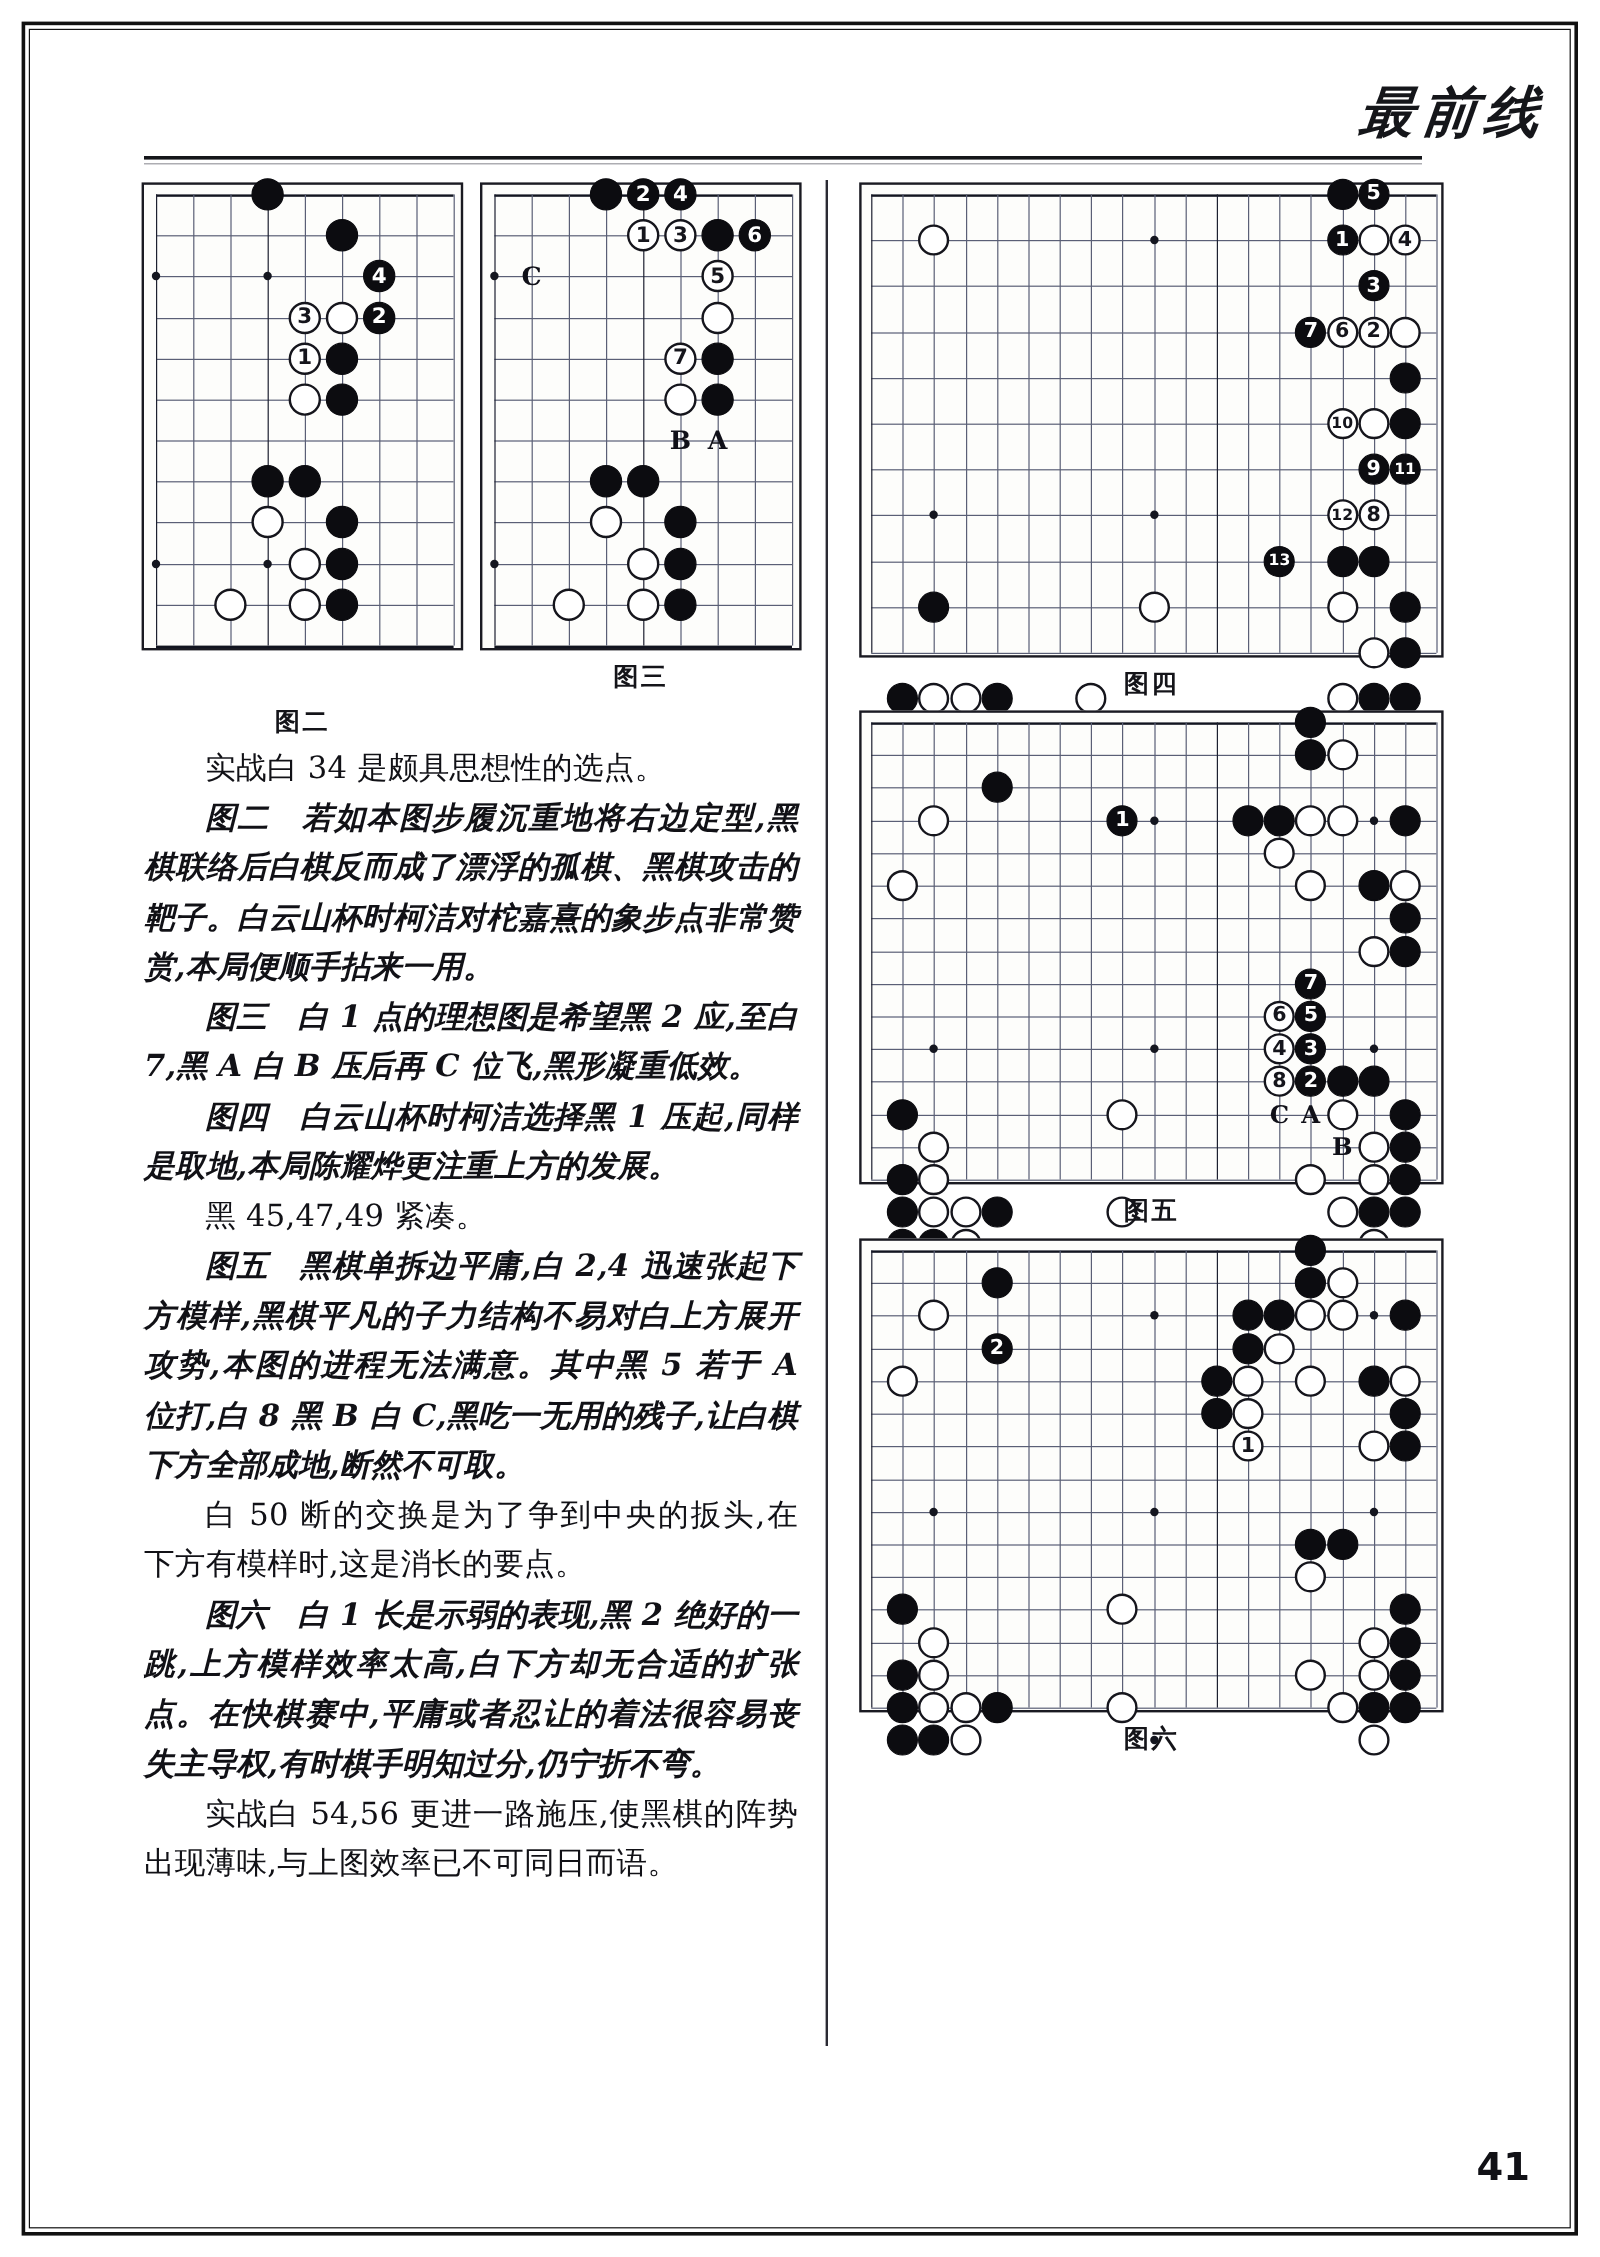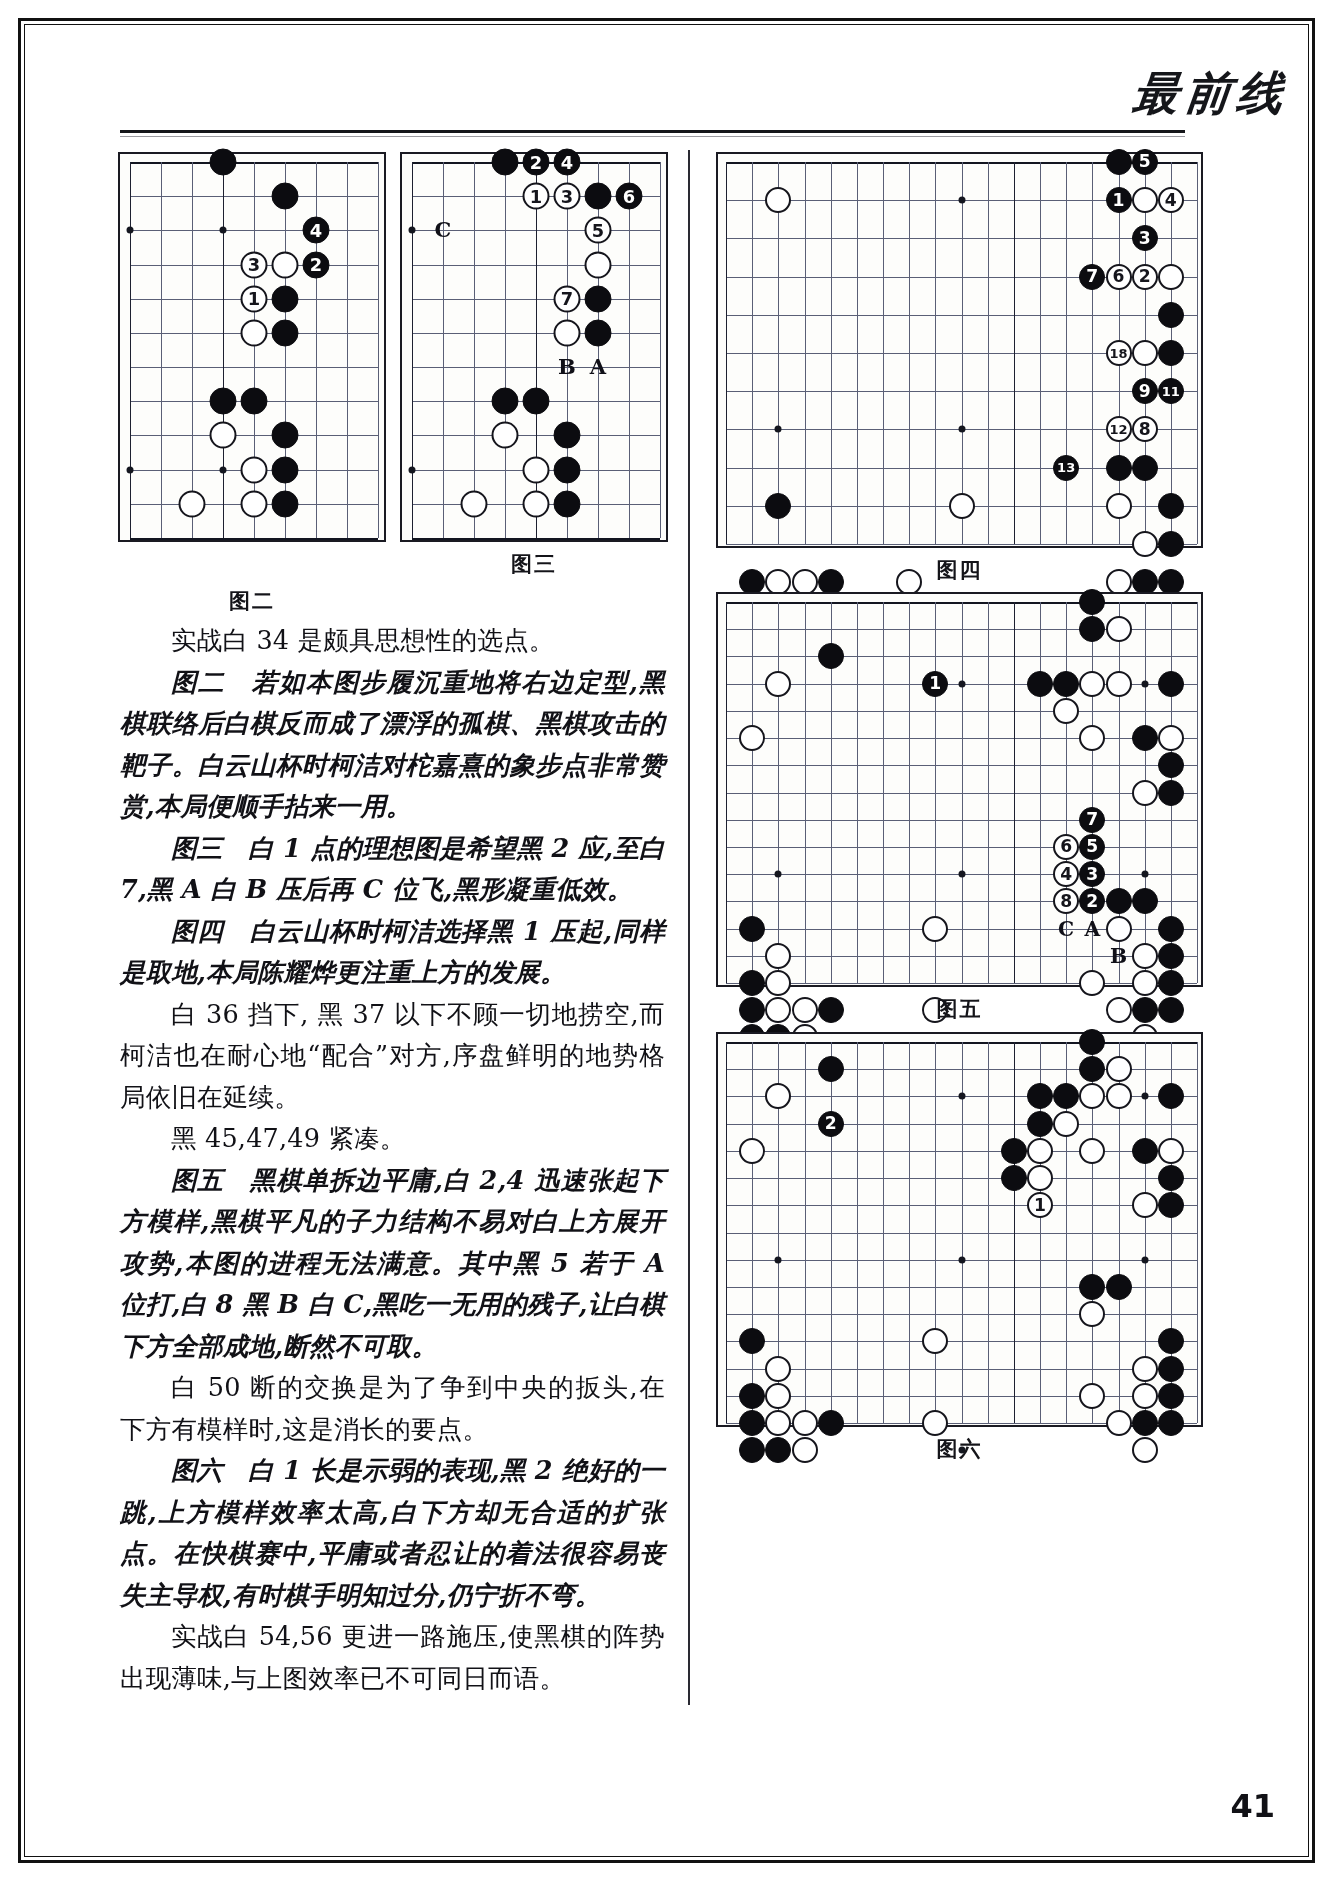--- a/index.html
+++ b/index.html
@@ -382,21 +382,21 @@
       </div>
       <div class="stone w" style="left: 400.5px; top: 122.6px; width: 26px; height: 26px; font-size: 17.16px;">
         <span class="num">6</span>
       </div>
       <div class="stone w" style="left: 426.667px; top: 122.6px; width: 26px; height: 26px; font-size: 17.16px;">
         <span class="num">2</span>
       </div>
       <div class="stone w" style="left: 452.833px; top: 122.6px; width: 26px; height: 26px; font-size: 17.16px;"></div>
       <div class="stone b" style="left: 452.833px; top: 160.8px; width: 26px; height: 26px; font-size: 17.16px;"></div>
       <div class="stone w" style="left: 400.5px; top: 199px; width: 26px; height: 26px; font-size: 13px;">
-        <span class="num">18</span>
+        <span class="num">10</span>
       </div>
       <div class="stone w" style="left: 426.667px; top: 199px; width: 26px; height: 26px; font-size: 17.16px;"></div>
       <div class="stone b" style="left: 452.833px; top: 199px; width: 26px; height: 26px; font-size: 17.16px;"></div>
       <div class="stone b" style="left: 426.667px; top: 237.2px; width: 26px; height: 26px; font-size: 17.16px;">
         <span class="num">9</span>
       </div>
       <div class="stone b" style="left: 452.833px; top: 237.2px; width: 26px; height: 26px; font-size: 13px;">
         <span class="num">11</span>
       </div>
       <div class="stone w" style="left: 400.5px; top: 275.4px; width: 26px; height: 26px; font-size: 13px;">
@@ -646,21 +646,20 @@
       <div class="stone w" style="left: 86.5px; top: 416.214px; width: 26px; height: 26px; font-size: 17.16px;"></div>
       <div class="stone w" style="left: 426.667px; top: 416.214px; width: 26px; height: 26px; font-size: 17.16px;"></div>
     </div>
   <div class="fig-caption" style="left:716px; top:1435px; width:487px;">图六</div>
 
   <div class="bodytext" id="bodytext">
       <p class="">实战白 34 是颇具思想性的选点。</p>
       <p class="kai">图二　若如本图步履沉重地将右边定型,黑棋联络后白棋反而成了漂浮的孤棋、黑棋攻击的靶子。白云山杯时柯洁对柁嘉熹的象步点非常赞赏,本局便顺手拈来一用。</p>
       <p class="kai">图三　白 1 点的理想图是希望黑 2 应,至白 7,黑 A 白 B 压后再 C 位飞,黑形凝重低效。</p>
       <p class="kai">图四　白云山杯时柯洁选择黑 1 压起,同样是取地,本局陈耀烨更注重上方的发展。</p>
-      <p class="">白 36 挡下, 黑 37 以下不顾一切地捞空,而柯洁也在耐心地“配合”对方,序盘鲜明的地势格局依旧在延续。</p>
       <p class="">黑 45,47,49 紧凑。</p>
       <p class="kai">图五　黑棋单拆边平庸,白 2,4 迅速张起下方模样,黑棋平凡的子力结构不易对白上方展开攻势,本图的进程无法满意。其中黑 5 若于 A 位打,白 8 黑 B 白 C,黑吃一无用的残子,让白棋下方全部成地,断然不可取。</p>
       <p class="">白 50 断的交换是为了争到中央的扳头,在下方有模样时,这是消长的要点。</p>
       <p class="kai">图六　白 1 长是示弱的表现,黑 2 绝好的一跳,上方模样效率太高,白下方却无合适的扩张点。在快棋赛中,平庸或者忍让的着法很容易丧失主导权,有时棋手明知过分,仍宁折不弯。</p>
       <p class="">实战白 54,56 更进一路施压,使黑棋的阵势出现薄味,与上图效率已不可同日而语。</p>
     </div>
 
   <div class="page-number">41</div>
 
 </div>

